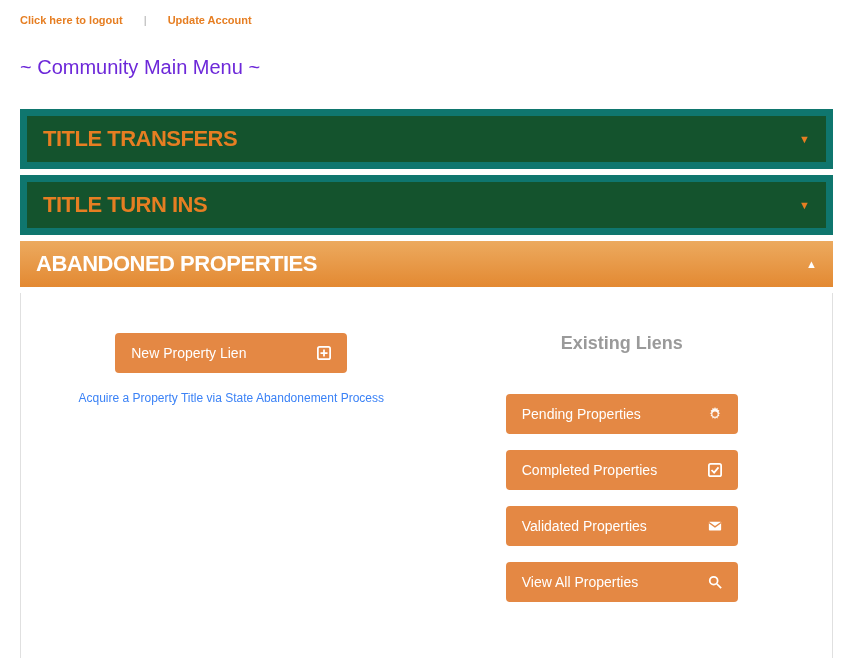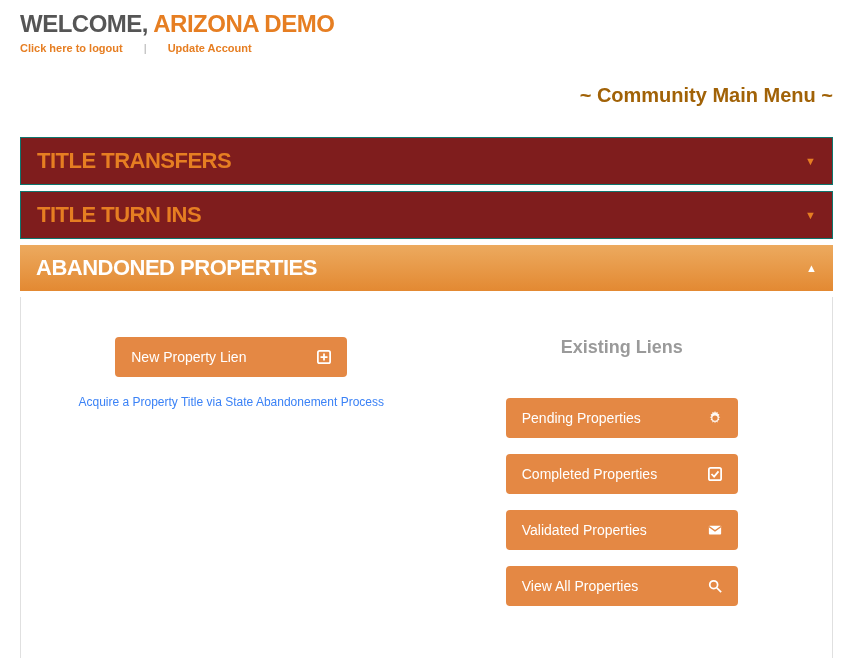--- a/index.html
+++ b/index.html
@@ -20,30 +20,30 @@
     .welcome-name { color: #e67e22; }
     .subheader {
       font-size: 11px;
       font-weight: 600;
       color: #e67e22;
       margin-top: 4px;
     }
     .subheader a { color: #e67e22; text-decoration: none; cursor: pointer; }
     .subheader .divider { color: #aaa; margin: 0 18px; font-weight: 400; }
     .menu-title {
-      text-align: right;
-      color: #a16207;
+      text-align: left;
+      color: #6d28d9;
       font-size: 20px;
-      font-weight: 700;
+      font-weight: 400;
       margin: 30px 0 30px;
     }
     .accordion {
-      border: 1px solid #0f766e;
+      border: 7px solid #0f766e;
       margin-bottom: 6px;
-      background: #7f1d1d;
+      background: #14532d;
     }
     .accordion-header {
       padding: 10px 16px;
       display: flex;
       justify-content: space-between;
       align-items: center;
       cursor: pointer;
     }
     .accordion-title {
       color: #e67e22;
@@ -101,23 +101,20 @@
     .helper-text {
       color: #3b82f6;
       font-size: 12px;
       margin-top: 18px;
     }
   </style>
 </head>
 <body>
 
 <div class="header">
-  <div class="welcome">
-    <span class="welcome-prefix">WELCOME, </span><span class="welcome-name">ARIZONA DEMO</span>
-  </div>
   <div class="subheader">
     <a>Click here to logout</a>
     <span class="divider">|</span>
     <a>Update Account</a>
   </div>
 </div>
 
 <div class="menu-title">~ Community Main Menu ~</div>
 
 <div class="accordion">

